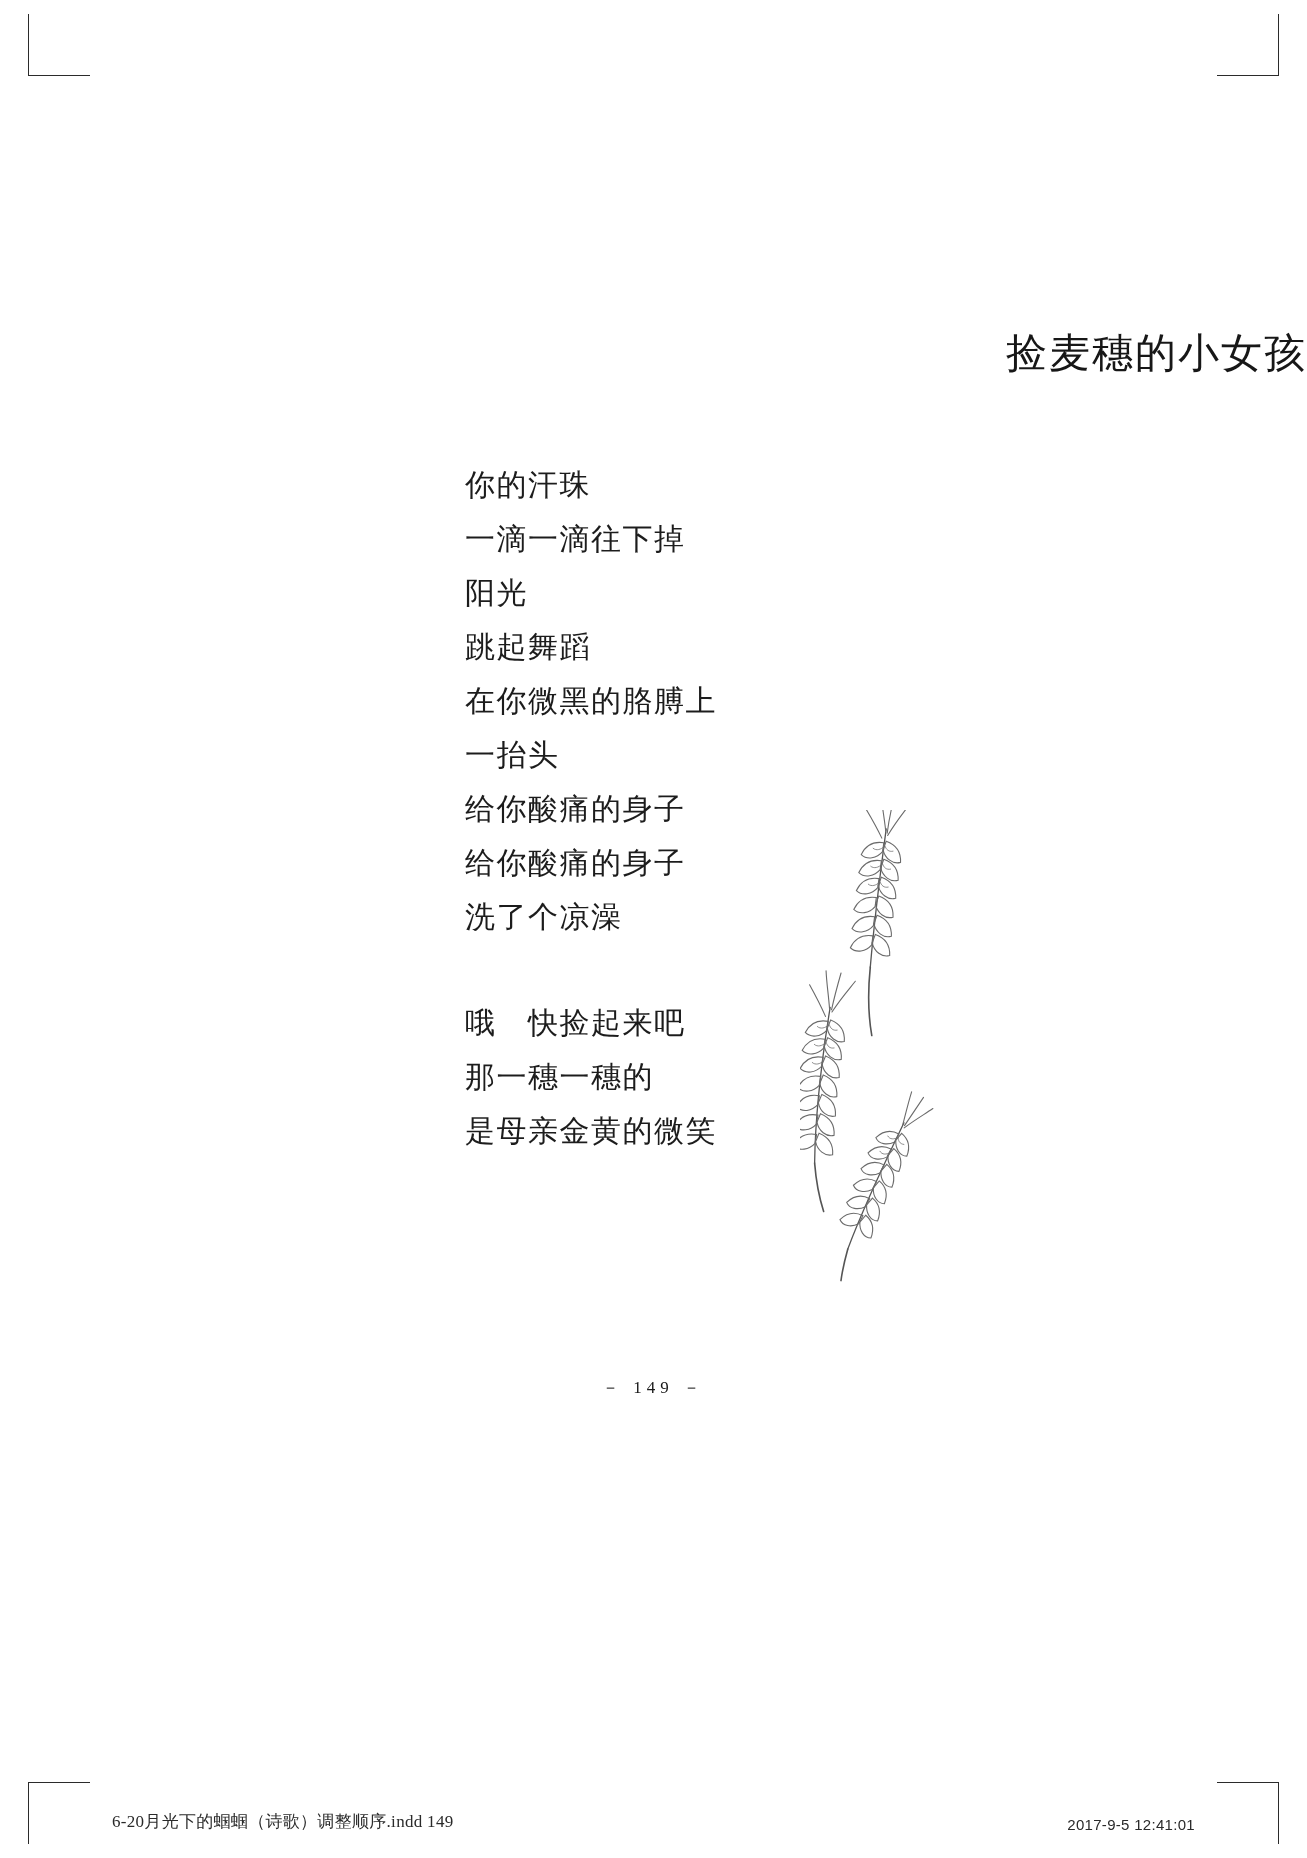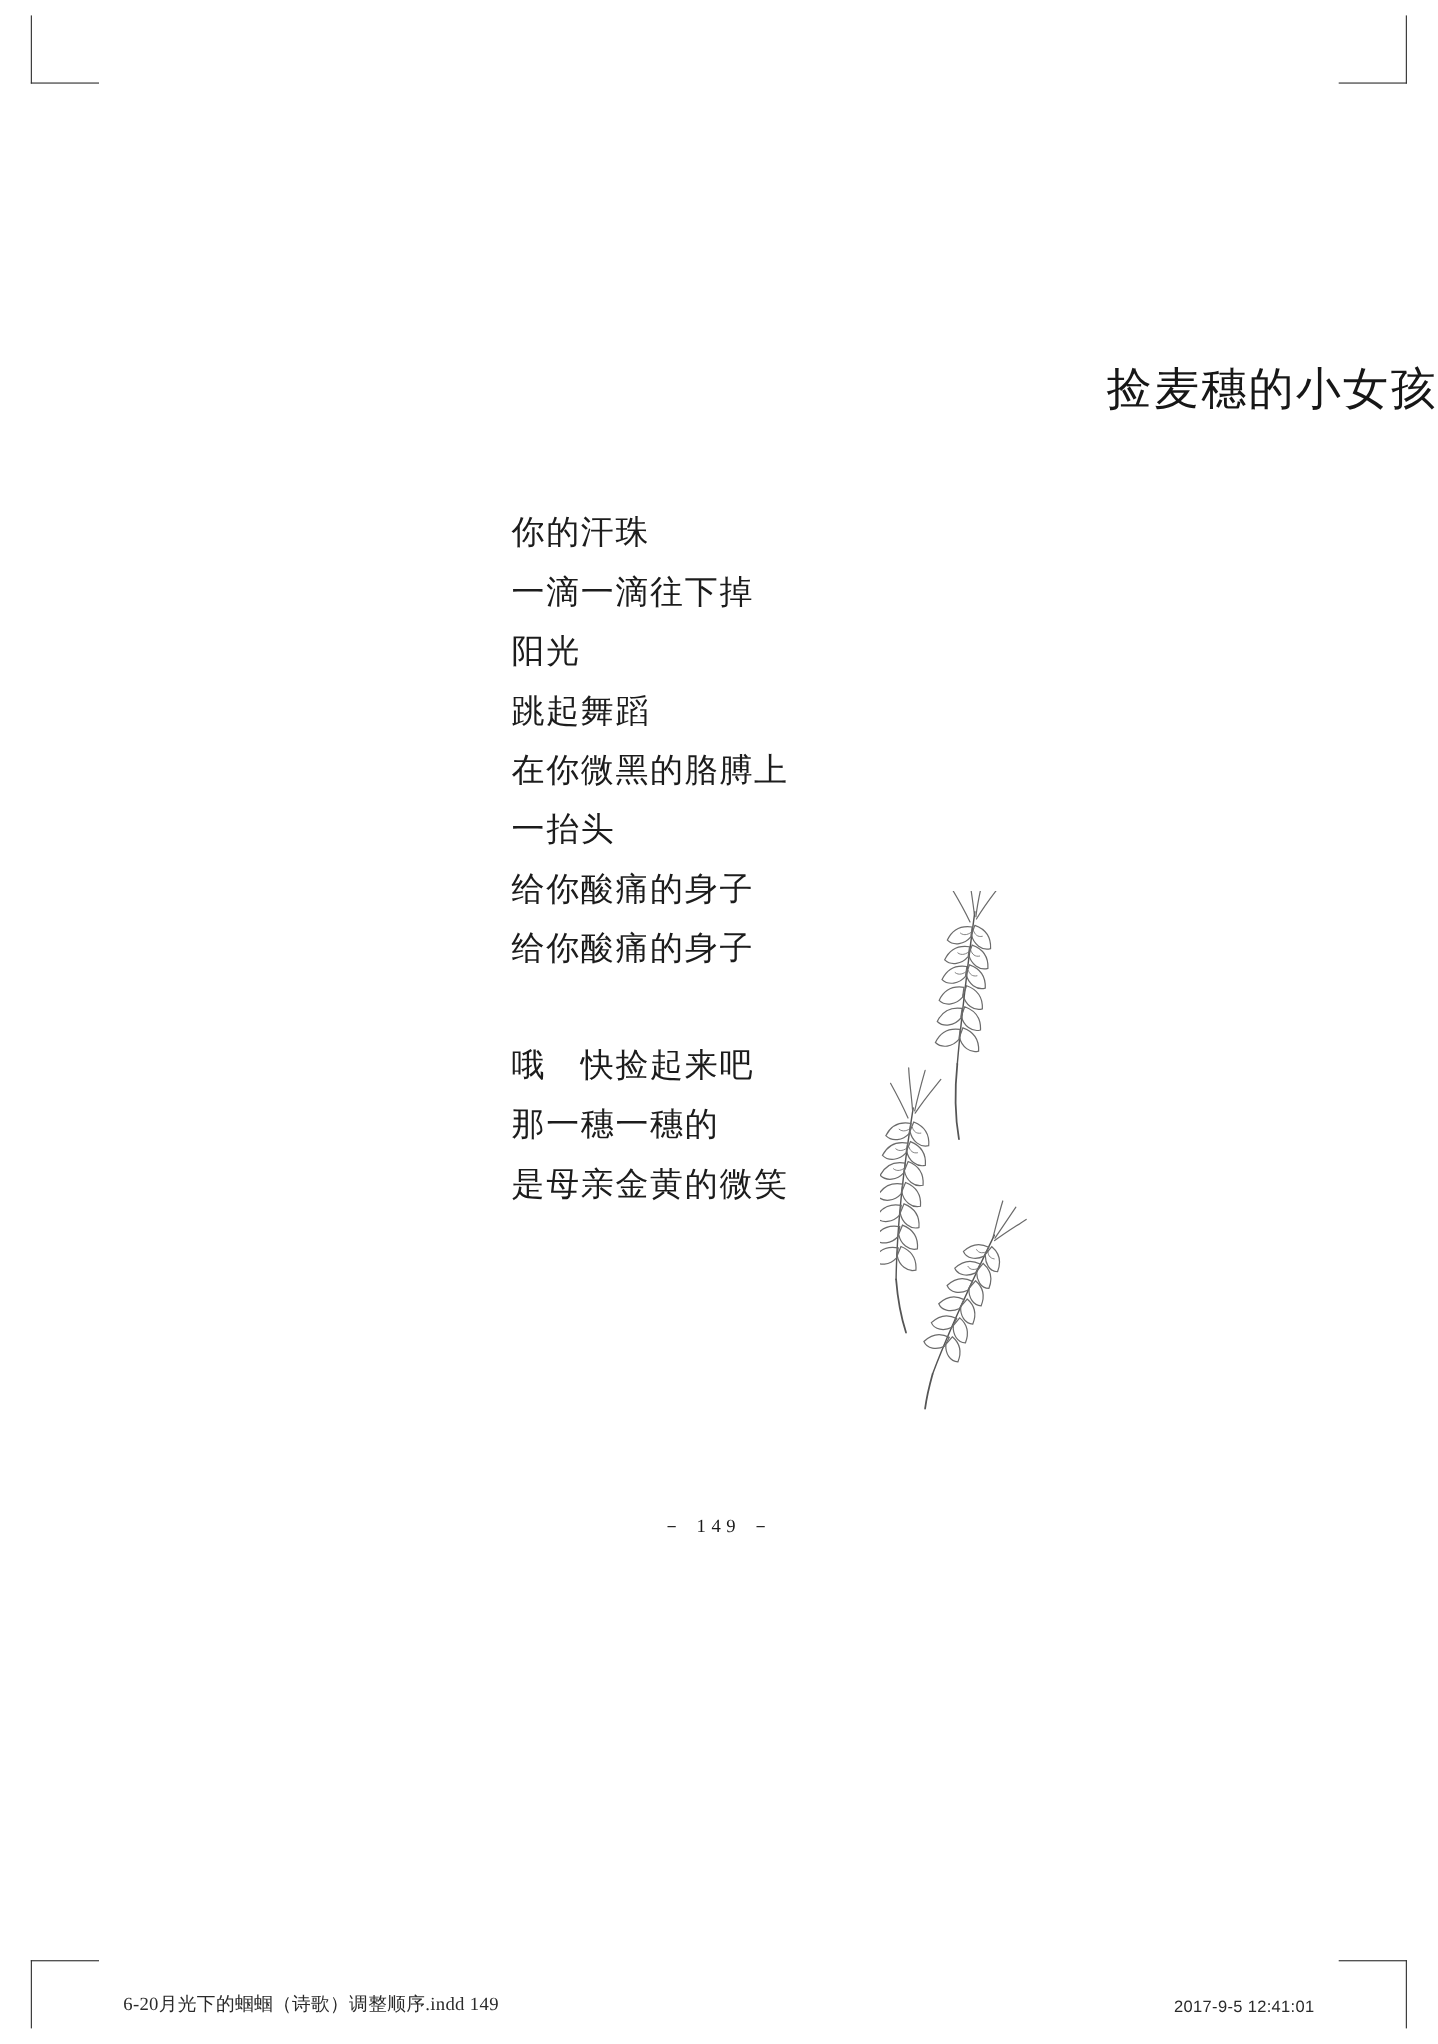--- a/index.html
+++ b/index.html
@@ -149,20 +149,21 @@
 
     <div class="stanza">
       <div class="line">你的汗珠</div>
       <div class="line">一滴一滴往下掉</div>
       <div class="line">阳光</div>
       <div class="line">跳起舞蹈</div>
       <div class="line">在你微黑的胳膊上</div>
       <div class="line">一抬头</div>
       <div class="line">给你酸痛的身子</div>
       <div class="line">给你酸痛的身子</div>
+      <div class="line">洗了个凉澡</div>
     </div>
 
     <div class="stanza">
       <div class="line">哦　快捡起来吧</div>
       <div class="line">那一穗一穗的</div>
       <div class="line">是母亲金黄的微笑</div>
     </div>
 
   </div>
 

